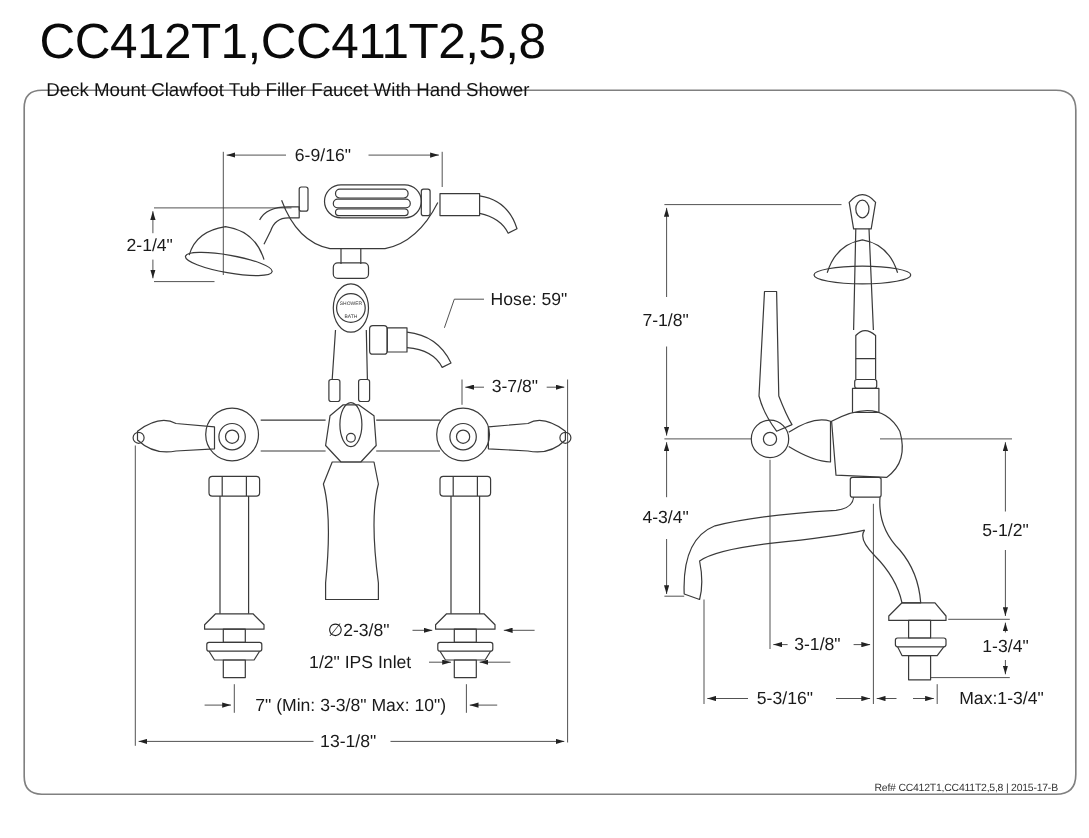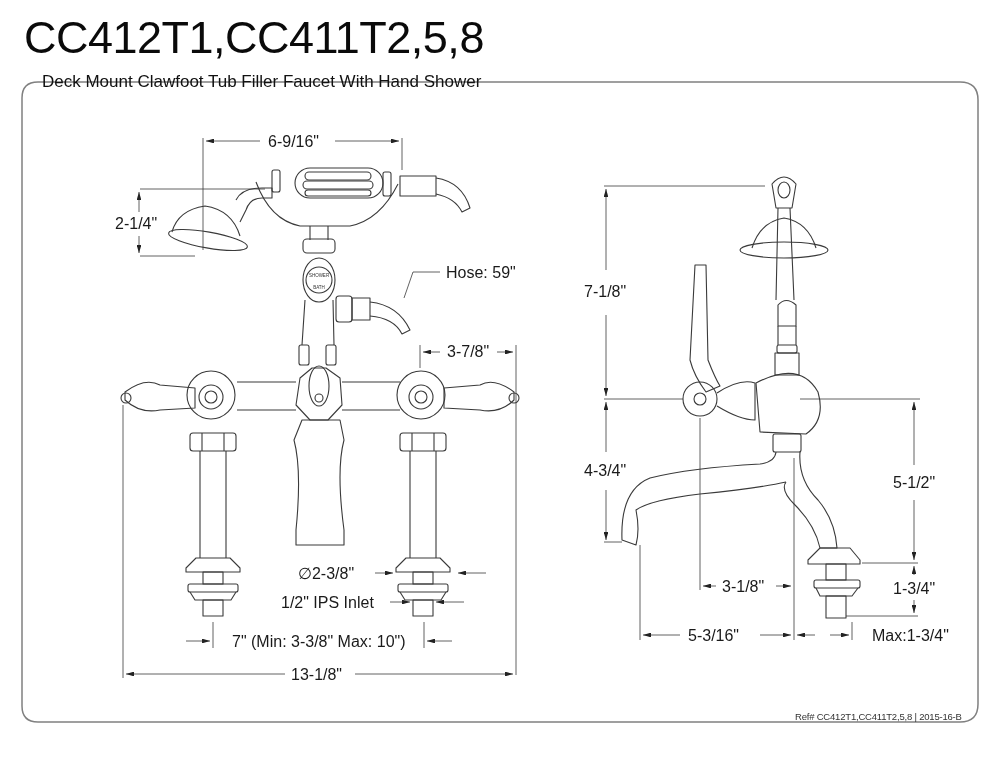--- a/index.html
+++ b/index.html
@@ -1,17 +1,17 @@
 <!DOCTYPE html>
 <html><head>
 <meta charset="utf-8">
 <style>
   html, body { margin:0; padding:0; background:#ffffff; }
   body { width:990px; height:762px; position:relative; overflow:hidden; font-family:"Liberation Sans", sans-serif; color:#111; }
-  .title { position:absolute; left:24px; top:14px; font-size:45px; line-height:48px; letter-spacing:-0.5px; color:#0a0a0a; white-space:nowrap; }
+  .title { position:absolute; left:36px; top:14px; font-size:45px; line-height:48px; letter-spacing:-0.5px; color:#0a0a0a; white-space:nowrap; }
   .subtitle { position:absolute; left:42px; top:72px; font-size:17px; line-height:20px; color:#111; white-space:nowrap; }
   .frame { position:absolute; left:0; top:0; width:990px; height:762px; }
   .lbl { position:absolute; font-size:16px; line-height:18px; color:#1a1a1a; white-space:nowrap; }
   .ref { position:absolute; left:795px; top:711px; font-size:9.5px; color:#333; white-space:nowrap; letter-spacing:-0.2px; }
   svg { position:absolute; left:0; top:0; }
 </style>
 </head>
 <body>
 
 <svg class="frame" width="990" height="762" viewBox="0 0 990 762">
@@ -209,13 +209,13 @@
 <div class="lbl" style="left:291px;top:666px;">13-1/8"</div>
 
 <div class="lbl" style="left:584px;top:283px;">7-1/8"</div>
 <div class="lbl" style="left:584px;top:462px;">4-3/4"</div>
 <div class="lbl" style="left:893px;top:474px;">5-1/2"</div>
 <div class="lbl" style="left:722px;top:578px;">3-1/8"</div>
 <div class="lbl" style="left:893px;top:580px;">1-3/4"</div>
 <div class="lbl" style="left:688px;top:627px;">5-3/16"</div>
 <div class="lbl" style="left:872px;top:627px;">Max:1-3/4"</div>
 
-<div class="ref">Ref# CC412T1,CC411T2,5,8 | 2015-16-B</div>
+<div class="ref">Ref# CC412T1,CC411T2,5,8 | 2015-17-B</div>
 
 </body></html>

